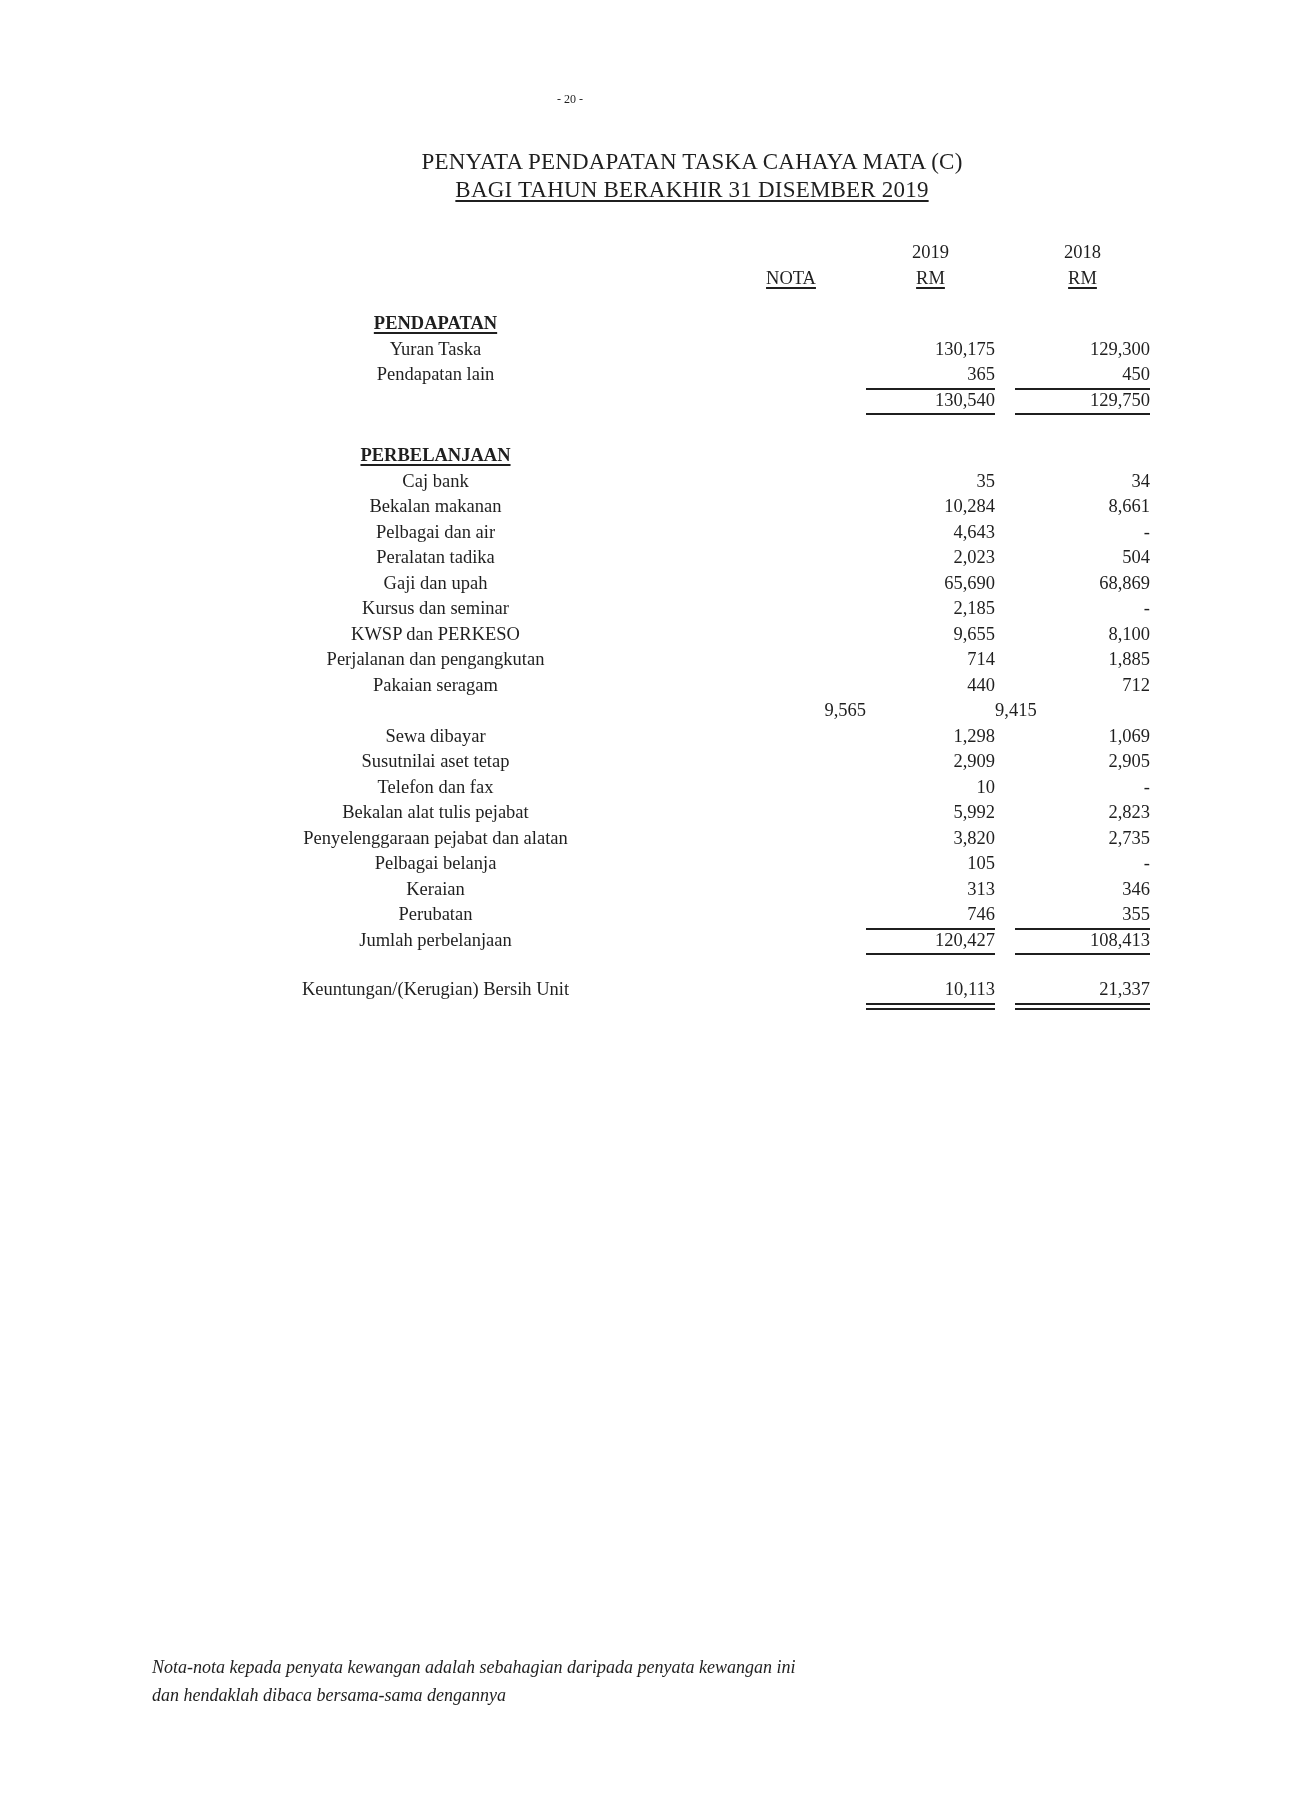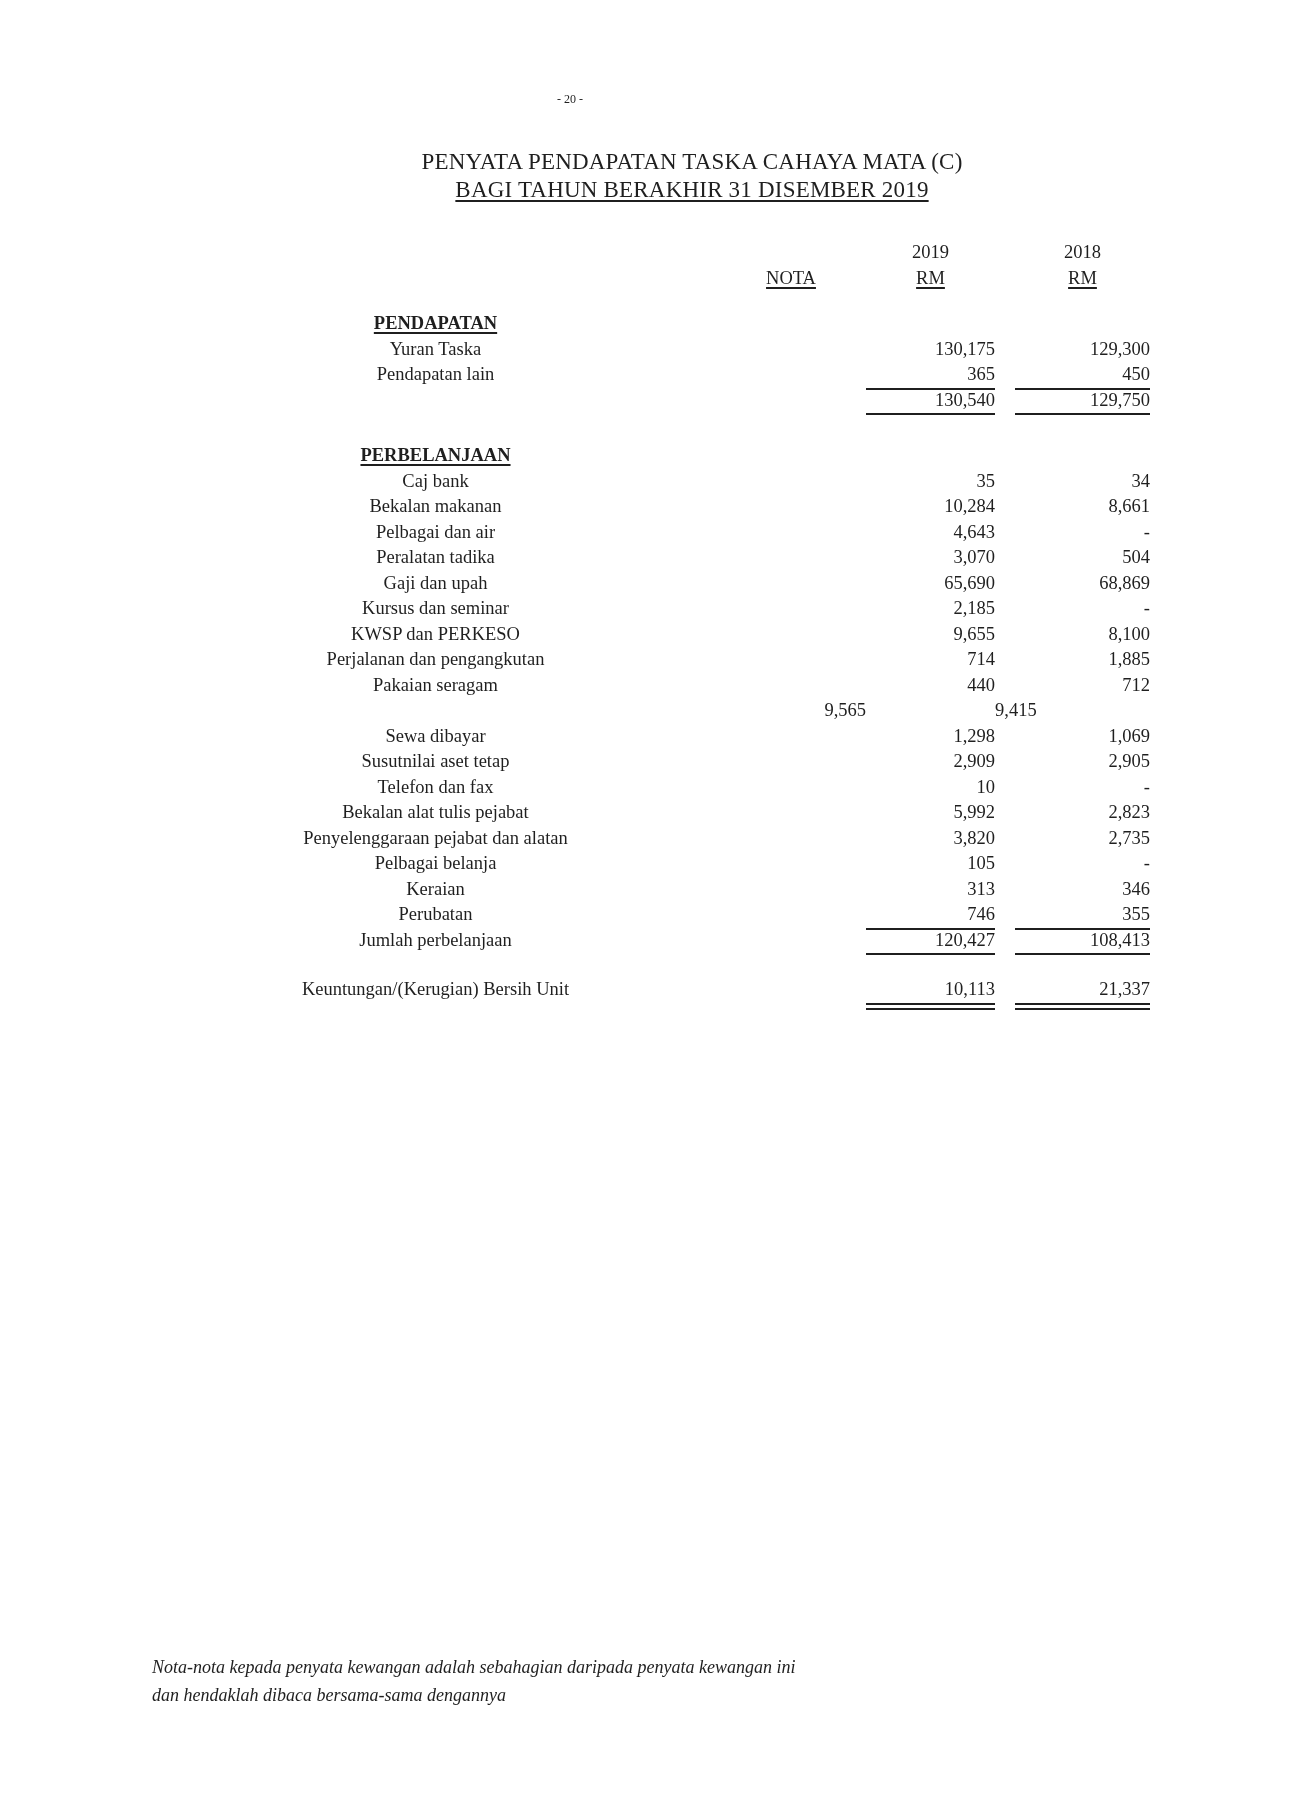--- a/index.html
+++ b/index.html
@@ -147,21 +147,21 @@
   <div class="grid5 row">
     <span class="lbl">Pelbagai dan air</span>
     <span class="nota-cell"></span>
     <span class="num">4,643</span>
     <span></span>
     <span class="num">-</span>
   </div>
   <div class="grid5 row">
     <span class="lbl">Peralatan tadika</span>
     <span class="nota-cell"></span>
-    <span class="num">3,070</span>
+    <span class="num">2,023</span>
     <span></span>
     <span class="num">504</span>
   </div>
   <div class="grid5 row">
     <span class="lbl">Gaji dan upah</span>
     <span class="nota-cell"></span>
     <span class="num">65,690</span>
     <span></span>
     <span class="num">68,869</span>
   </div>

